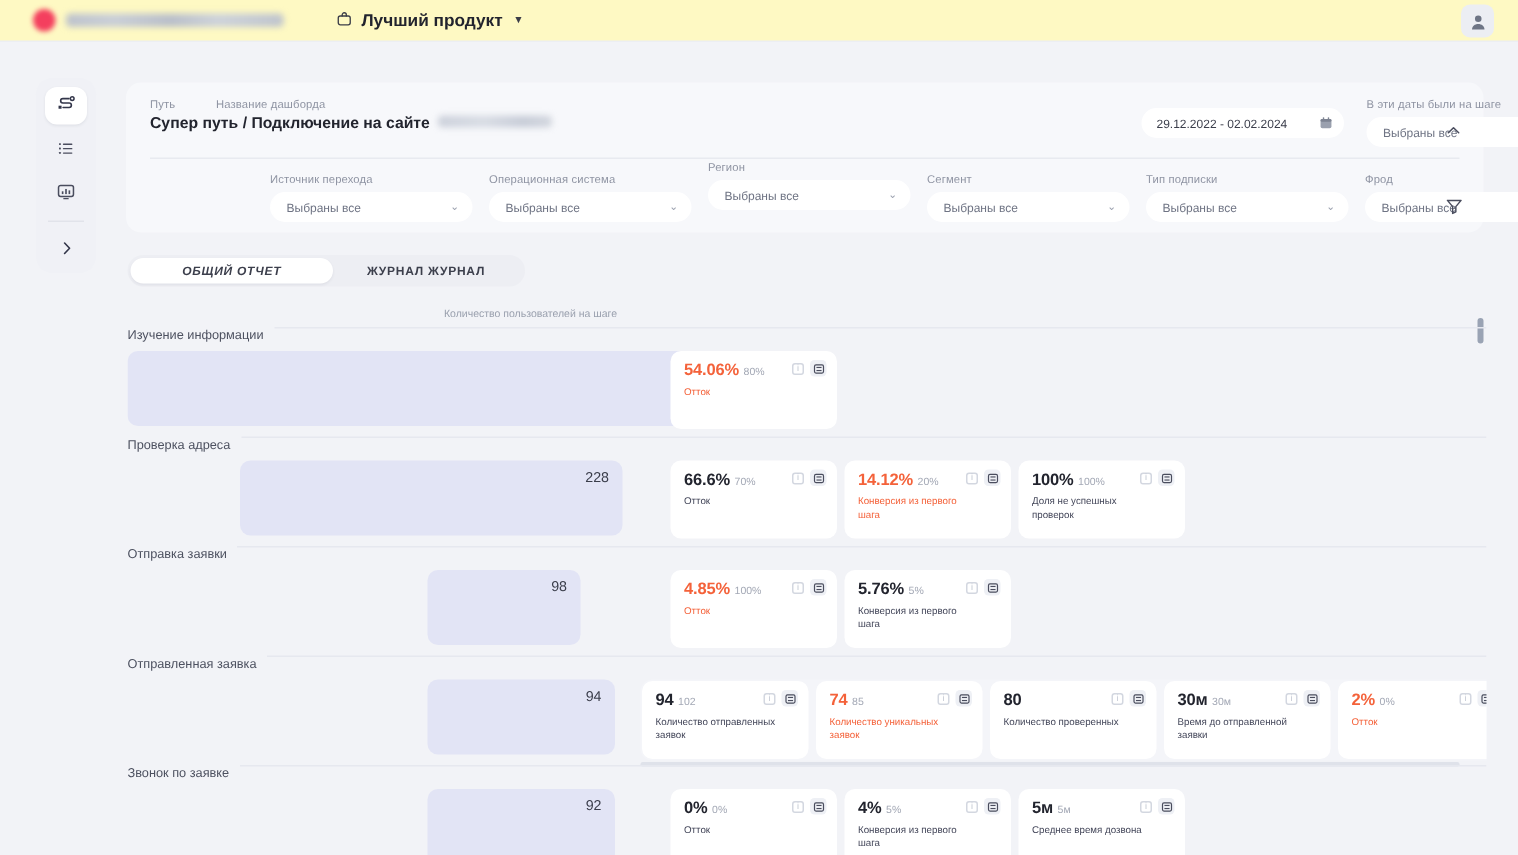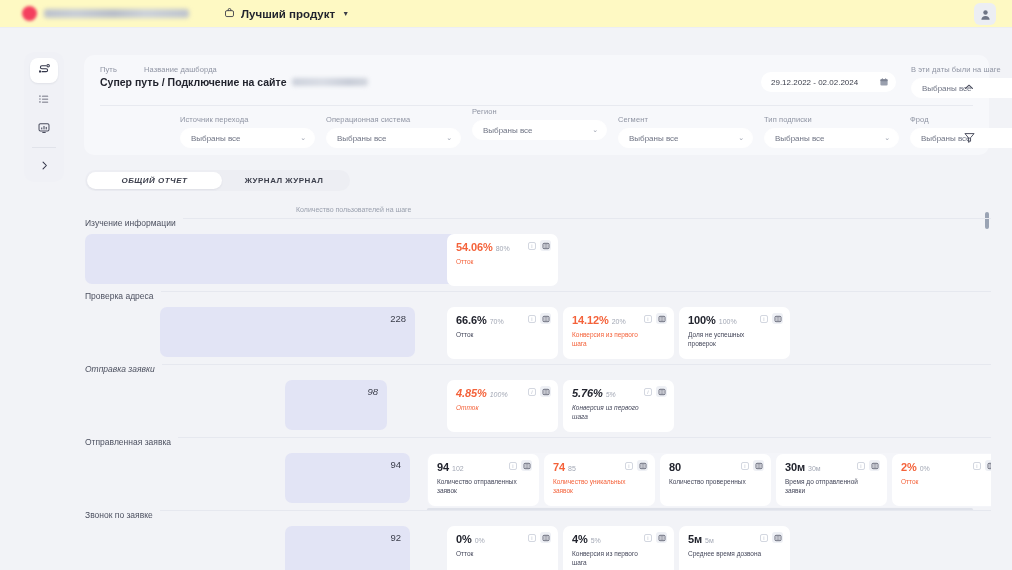--- a/index.html
+++ b/index.html
@@ -461,21 +461,21 @@
                       <rect x="4.6" y="5.2" width="6.8" height="1.5" fill="#4a4d5e"></rect>
                       <rect x="4.6" y="9.3" width="6.8" height="1.5" fill="#4a4d5e"></rect>
                     </svg>
                   </span>
                 </div>
               </div>
             </div>
           </div>
         </div>
       </div>
-      <div class="row" style="top: 164px; font-style: italic;">
+      <div class="row" style="top: 164px;">
         <div class="row-head">
           <span class="row-title">Отправка заявки</span>
           <span class="row-rule"></span>
         </div>
         <div class="row-body">
           <div class="bar-slot" style="width: 345px;">
             <div class="bar" style="width: 102px; margin-left: 200px; padding-left: 34px;">
               <span>98</span>
             </div>
           </div>

